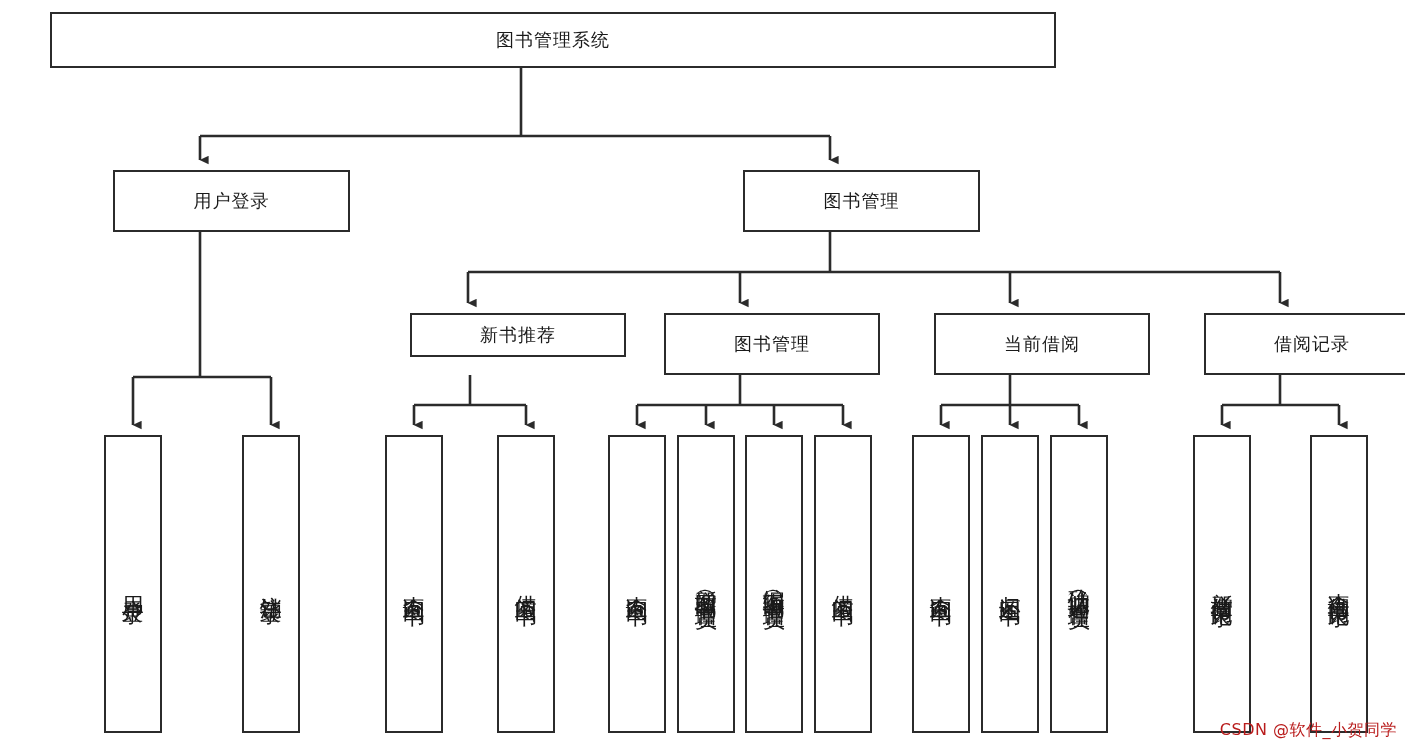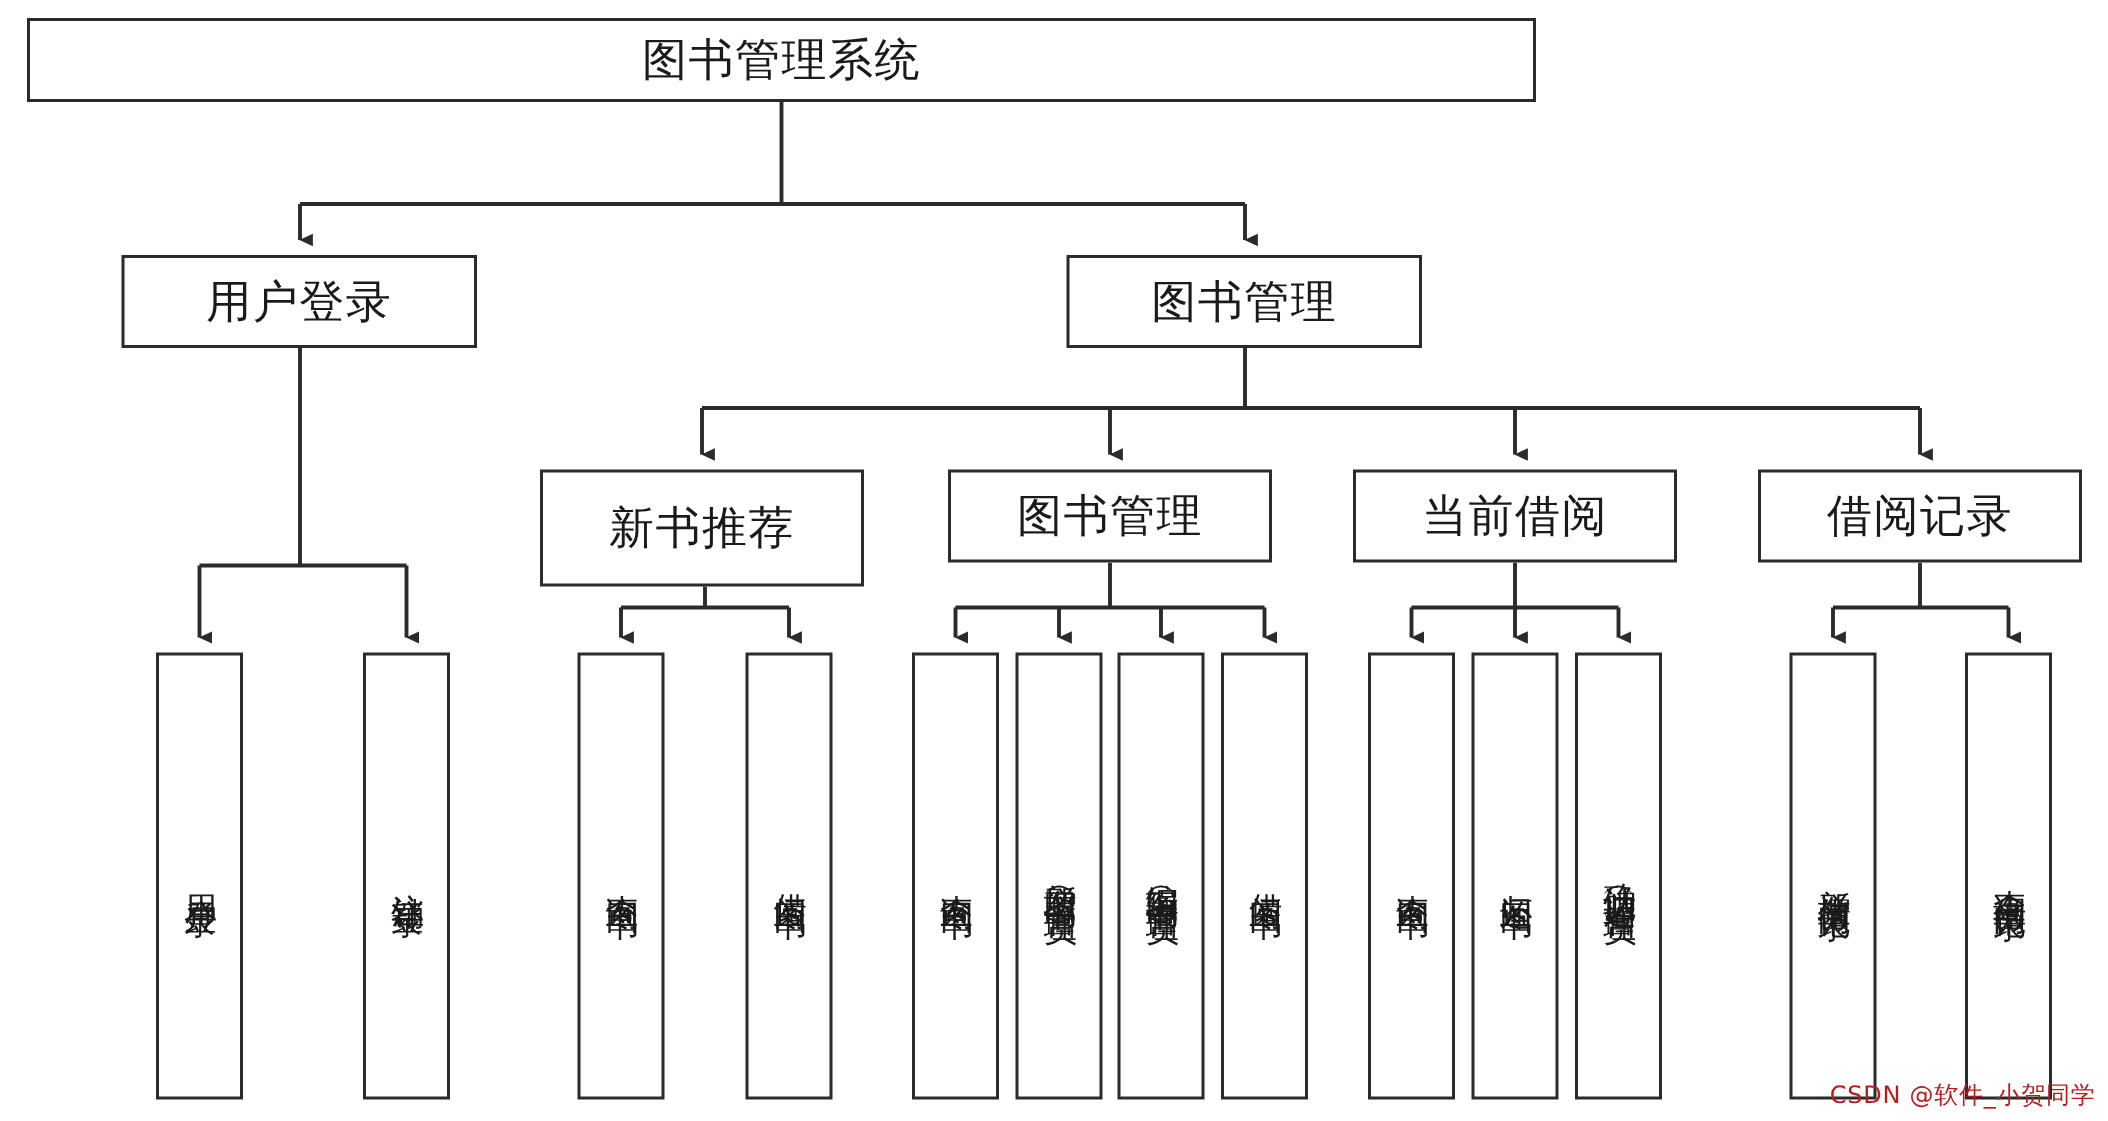--- a/index.html
+++ b/index.html
@@ -31,23 +31,24 @@
     position: absolute;
     box-sizing: border-box;
     background: #ffffff;
     border: 2px solid #2b2b2b;
     display: flex;
     align-items: center;
     justify-content: center;
     color: #1a1a1a;
   }
   .node.horizontal {
-    font-size: 30px;
+    font-size: 18px;
     letter-spacing: 1px;
     line-height: 1.1;
+    margin-left: 32px;
   }
   .node.vertical {
     writing-mode: vertical-rl;
     text-orientation: upright;
     font-size: 22px;
     letter-spacing: 3px;
     line-height: 1.25;
     padding-top: 4px;
     padding-bottom: 4px;
     align-items: center;
@@ -144,21 +145,21 @@
   </div>
 
   <div class="node horizontal" style="left:81px; top:170px; width:237px; height:62px;">
     <span class="node-label">用户登录</span>
   </div>
 
   <div class="node horizontal" style="left:711px; top:170px; width:237px; height:62px;">
     <span class="node-label">图书管理</span>
   </div>
 
-  <div class="node horizontal" style="left:360px; top:313px; width:216px; height:78px;">
+  <div class="node horizontal" style="left:378px; top:313px; width:216px; height:44px;">
     <span class="node-label">新书推荐</span>
   </div>
 
   <div class="node horizontal" style="left:632px; top:313px; width:216px; height:62px;">
     <span class="node-label">图书管理</span>
   </div>
 
   <div class="node horizontal" style="left:1172px; top:313px; width:216px; height:62px;">
     <span class="node-label">借阅记录</span>
   </div>

